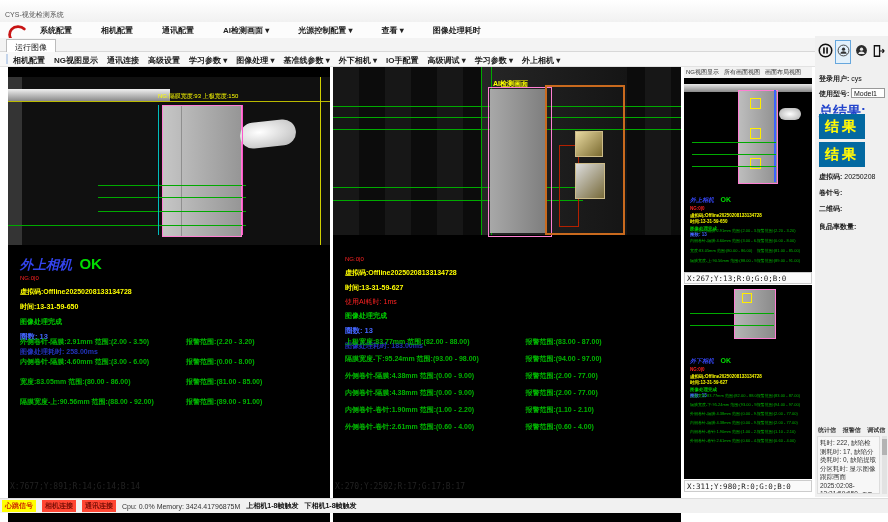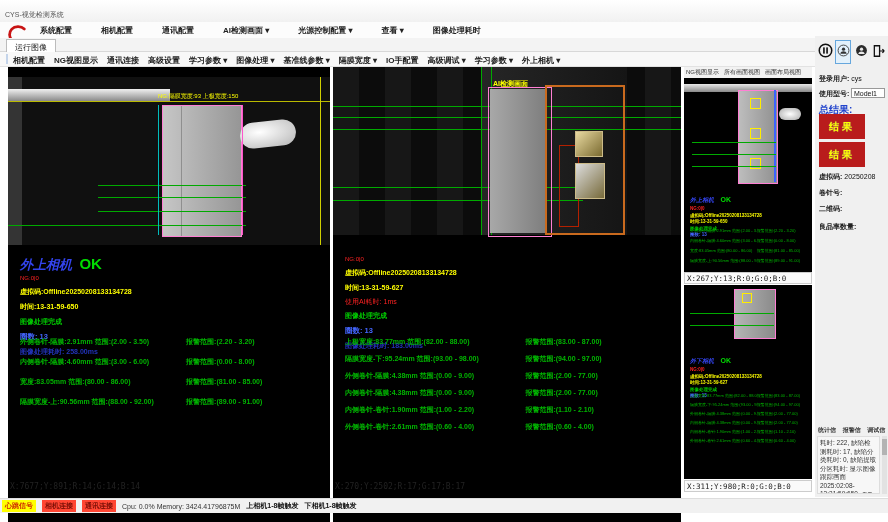--- a/index.html
+++ b/index.html
@@ -122,23 +122,23 @@
   .malarm-mini{width:44%;white-space:nowrap;overflow:hidden;}
 
   
   .rightpanel{position:absolute;left:815px;top:36px;width:73px;height:461px;background:#f0f0f0;}
   .ctrl-row{position:absolute;right:1px;top:4px;display:flex;gap:2px;}
   .ctrl{width:16px;height:24px;display:flex;align-items:center;justify-content:center;
         background:transparent;border:1px solid transparent;padding:0;cursor:pointer;}
   .ctrl.sel{border:1px solid #66a7dd;background:#e3f1fb;}
   .f{position:absolute;left:4px;font-size:7px;color:#222;font-weight:bold;white-space:nowrap;}
   .fv{font-weight:normal;color:#111;}
-  .total{color:#2244cc;font-size:10px;}
-  .res{position:absolute;left:4px;width:46px;height:25px;background:#b91c1c;color:#ffff00;
-       font-weight:bold;font-size:10px;display:flex;align-items:center;justify-content:center;
+  .total{color:#2244cc;font-size:14px;}
+  .res{position:absolute;left:4px;width:46px;height:25px;background:#0369a1;color:#ffff00;
+       font-weight:bold;font-size:14px;display:flex;align-items:center;justify-content:center;
        letter-spacing:3px;text-shadow:0 0 1px #888;}
   .modelbox{position:absolute;left:36px;width:34px;height:10px;background:#fff;border:1px solid #999;
             font-size:7px;line-height:10px;padding-left:2px;box-sizing:border-box;color:#111;}
   .infotabs{position:absolute;left:3px;top:390px;display:flex;gap:4px;font-size:6px;color:#333;font-weight:bold;}
   .logbox{position:absolute;left:2px;top:400px;width:63px;height:58px;background:#f7f7f7;
           border:1px solid #ddd;font-size:6.5px;line-height:8.5px;color:#333;padding:2px;
           box-sizing:border-box;overflow:hidden;}
   .logscroll{position:absolute;right:1px;top:400px;width:5px;height:58px;background:#e2e2e2;}
   .logthumb{position:absolute;left:0;top:3px;width:5px;height:16px;background:#b3b3b3;}
 
@@ -185,21 +185,21 @@
   <div class="toolbar">
     <div class="grip"></div>
     <div class="tool-items">
       <span>相机配置</span>
       <span>NG视图显示</span>
       <span>通讯连接</span>
       <span>高级设置</span>
       <span>学习参数 ▾</span>
       <span>图像处理 ▾</span>
       <span>基准线参数 ▾</span>
-      <span>隔膜宽度 ▾</span>
+      <span>外下相机 ▾</span>
       <span>IO手配置</span>
       <span>高级调试 ▾</span>
       <span>学习参数 ▾</span>
       <span>外上相机 ▾</span>
     </div>
   </div>
 
   <div class="view left">
     <div class="imgL">
       <div class="bandL"></div>

